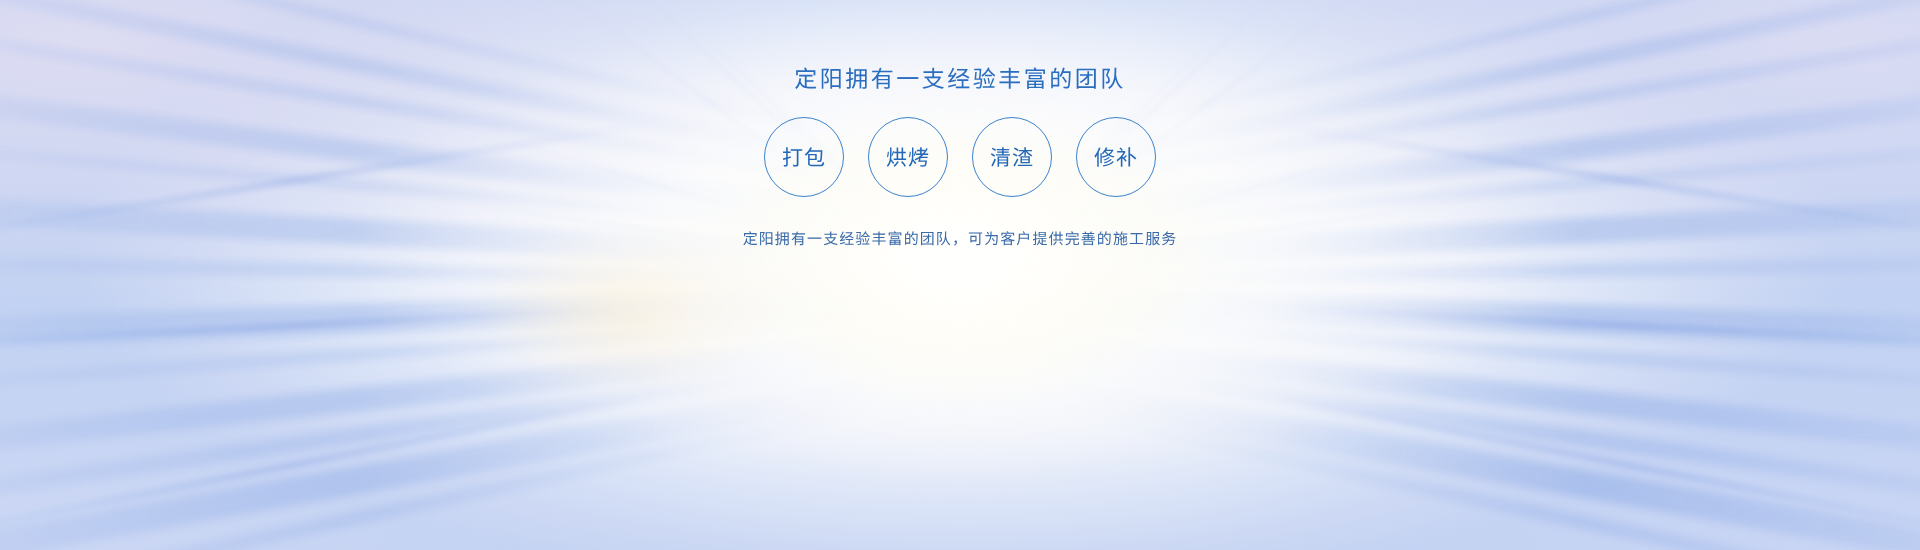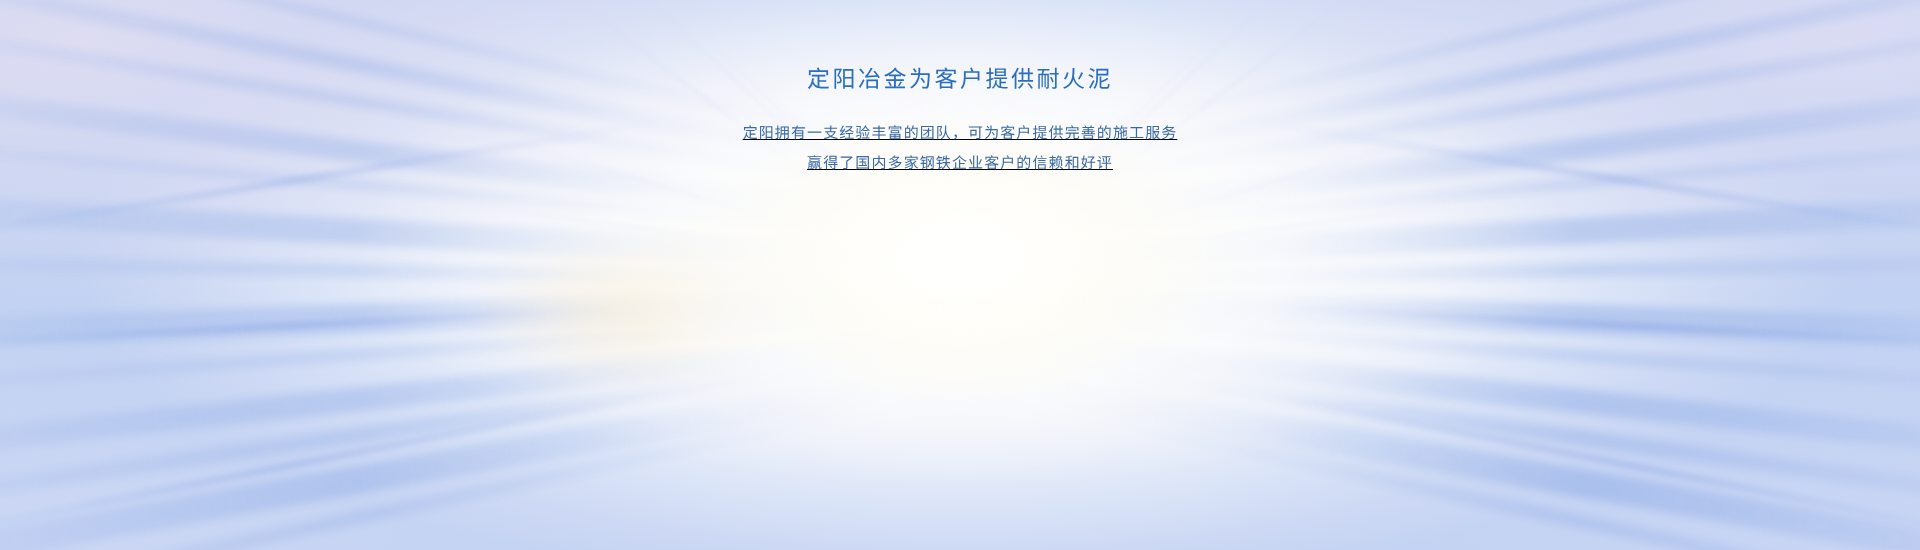--- a/index.html
+++ b/index.html
@@ -201,21 +201,20 @@
     line-height: 1;
     white-space: nowrap;
   }
 
   .footer {
     margin-top: 34px;
     display: flex;
     flex-direction: column;
     align-items: center;
     gap: 15px;
-    text-decoration: underline;
   }
   .footer-line {
     font-size: 15px;
     color: #3a6aa8;
     letter-spacing: 1.1px;
     line-height: 1;
     white-space: nowrap;
   }
 </style>
 </head>
@@ -294,23 +293,36 @@
       <path d="M1490,200 L1022,262" stroke="url(#railFadeR)"></path>
     </g>
   </svg>
 
   <div class="vanish"></div>
   <div class="lamp"></div>
   <div class="veil"></div>
 
   <div class="content">
 
-    <div class="subtitle">定阳冶金为客户提供耐火泥</div>
-
-
+    <div class="subtitle">定阳拥有一支经验丰富的团队</div>
+
+
+    <div class="badges">
+      <div class="badge">
+        <span class="badge-label">打包</span>
+      </div>
+      <div class="badge">
+        <span class="badge-label">烘烤</span>
+      </div>
+      <div class="badge">
+        <span class="badge-label">清渣</span>
+      </div>
+      <div class="badge">
+        <span class="badge-label">修补</span>
+      </div>
+    </div>
 
     <div class="footer">
       <div class="footer-line">定阳拥有一支经验丰富的团队，可为客户提供完善的施工服务</div>
-      <div class="footer-line">赢得了国内多家钢铁企业客户的信赖和好评</div>
     </div>
 
   </div>
 </div>
 
 </body></html>

